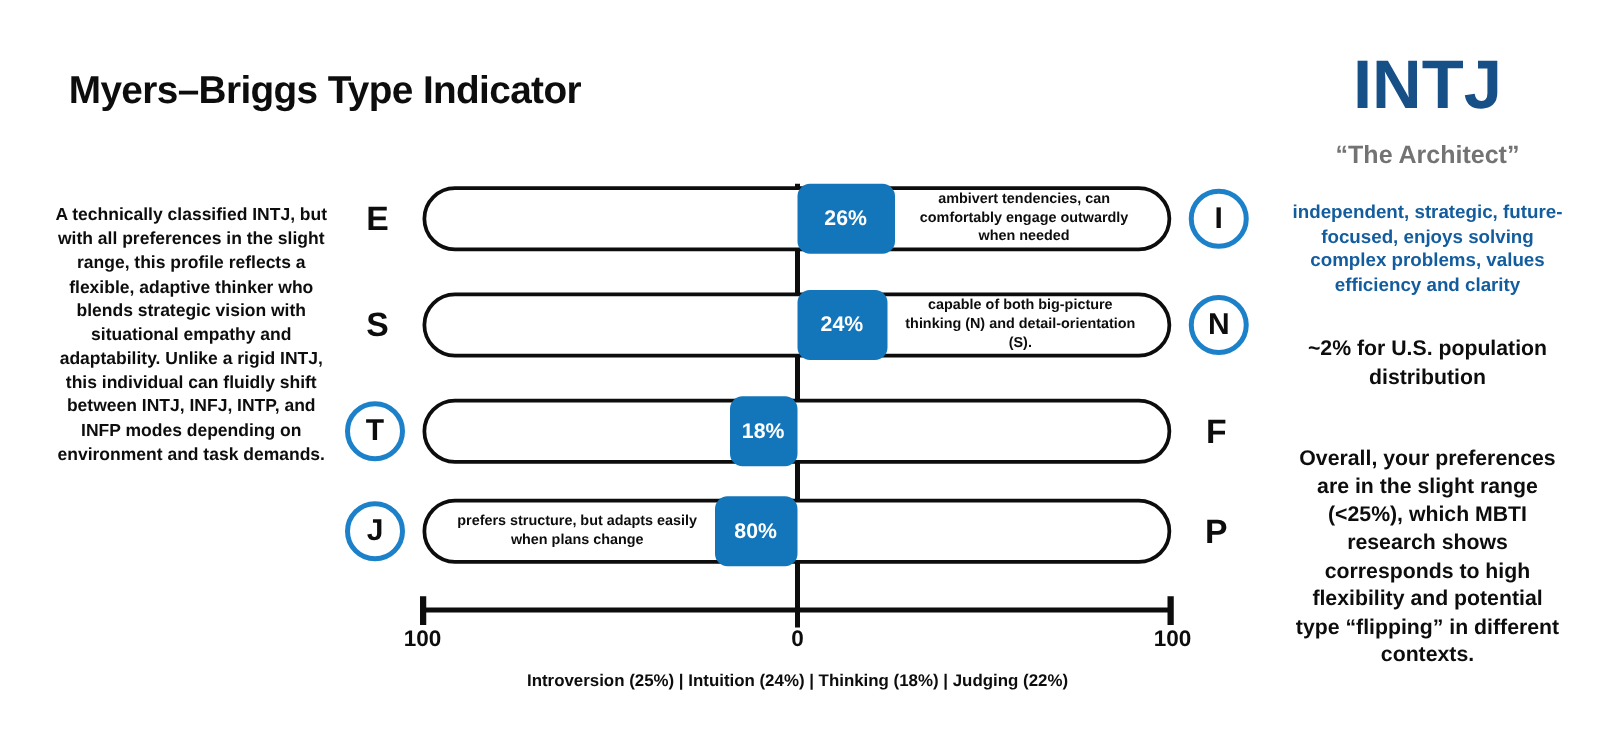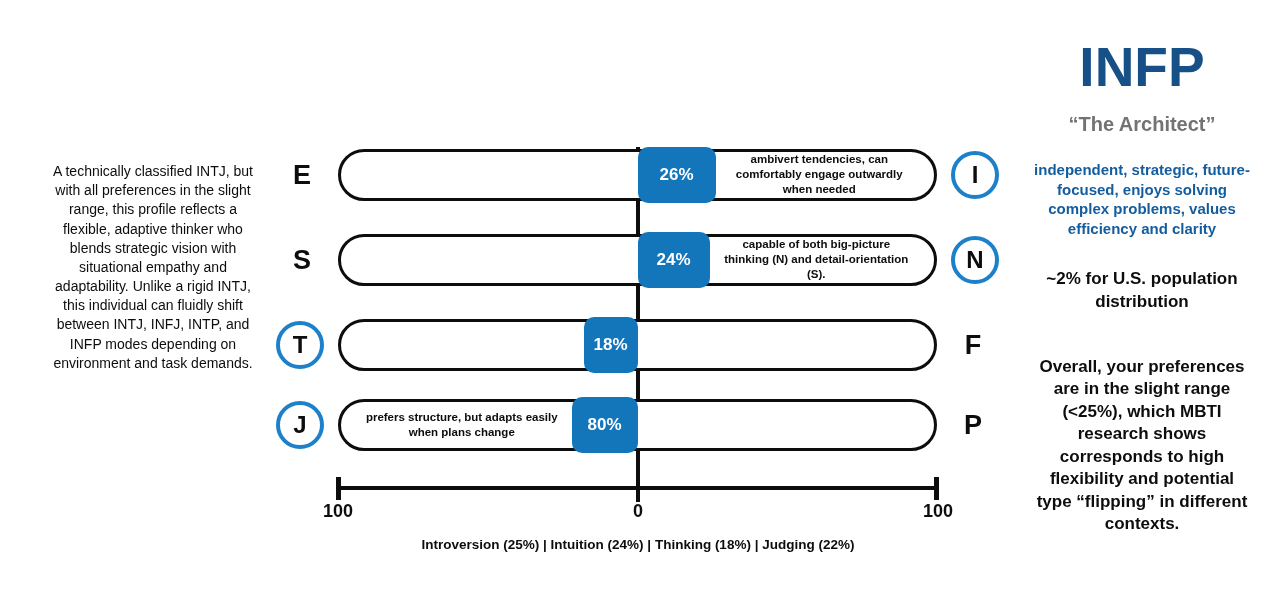--- a/index.html
+++ b/index.html
@@ -2,21 +2,21 @@
 <html style="--bar-blue: #1376bb; --circle-blue: #1c81c9; --navy: #174f87; --traits-blue: #135d9e;"><head>
 <meta charset="utf-8">
 <style>
   * { margin:0; padding:0; box-sizing:border-box; }
   html,body { background:#ffffff; }
   body { font-family:"Liberation Sans", sans-serif; color:#111; }
   .canvas { position:relative; width:1280px; height:600px; background:#fff; overflow:hidden; }
 
   .page-title { position:absolute; left:55px; top:54px; font-size:31px; font-weight:800; letter-spacing:-0.5px; color:#0d0d0d; }
 
-  .left-note { position:absolute; left:44px; top:162px; width:218px; text-align:center; font-size:14px; font-weight:400; line-height:1.37; color:#0d0d0d; }
+  .left-note { position:absolute; left:44px; top:162px; width:218px; text-align:center; font-size:14px; font-weight:700; line-height:1.37; color:#0d0d0d; }
 
   .right-col { position:absolute; left:1032px; top:40px; width:220px; text-align:center; }
   .type-code { font-size:55px; font-weight:800; letter-spacing:0px; color:var(--navy); line-height:1.0; }
   .nickname { margin-top:18px; font-size:20px; font-weight:800; color:#737373; }
   .traits { margin-top:24px; font-size:15px; font-weight:700; line-height:1.3; color:var(--traits-blue); }
   .population { margin-top:30px; font-size:17px; font-weight:700; line-height:1.35; color:#0d0d0d; }
   .summary { margin-top:42px; font-size:17px; font-weight:700; line-height:1.32; color:#0d0d0d; }
 
   
   .center-line { position:absolute; left:636px; top:147px; width:4px; height:355px; background:#0d0d0d; z-index:0; }
@@ -36,25 +36,26 @@
   .tick-right { left:934px; }
   .axis-label { position:absolute; top:501px; width:60px; text-align:center; font-size:18px; font-weight:700; color:#0d0d0d; }
   .axis-label.l { left:308px; } .axis-label.c { left:608px; } .axis-label.r { left:908px; }
   .caption { position:absolute; left:328px; top:537px; width:620px; text-align:center; font-size:13.5px; font-weight:700; color:#0d0d0d; }
 </style>
 </head>
 <body>
 
 <div class="canvas">
 
+  <h1 class="page-title">Myers–Briggs Type Indicator</h1>
 
   <div class="left-note">A technically classified INTJ, but with all preferences in the slight range, this profile reflects a flexible, adaptive thinker who blends strategic vision with situational empathy and adaptability. Unlike a rigid INTJ, this individual can fluidly shift between INTJ, INFJ, INTP, and INFP modes depending on environment and task demands.</div>
 
   <div class="right-col">
-    <div class="type-code">INFP</div>
+    <div class="type-code">INTJ</div>
     <div class="nickname">“The Architect”</div>
     <div class="traits">independent, strategic, future-focused, enjoys solving complex problems, values efficiency and clarity</div>
     <div class="population">~2% for U.S. population distribution</div>
     <div class="summary">Overall, your preferences are in the slight range (&lt;25%), which MBTI research shows corresponds to high flexibility and potential type “flipping” in different contexts.</div>
   </div>
 
   <div class="center-line"></div>
 
   <div class="dimension-row" style="top: 149px;">
     <div class="bar"></div>

